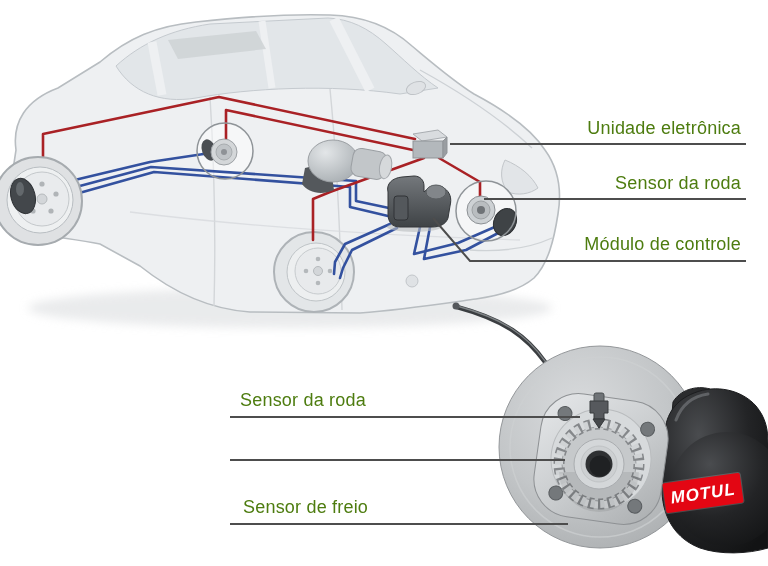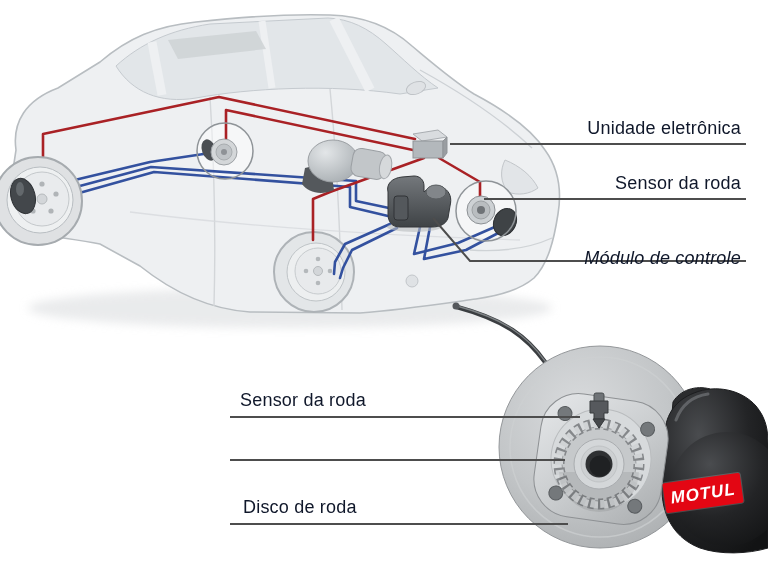--- a/index.html
+++ b/index.html
@@ -3,21 +3,21 @@
 <meta charset="utf-8">
 <style>
   html,body{margin:0;padding:0;background:#ffffff;}
   .canvas{
     position:relative;width:768px;height:566px;background:#ffffff;overflow:hidden;
     font-family:"Liberation Sans",sans-serif;
   }
   .canvas svg{position:absolute;left:0;top:0;}
   .lbl{
     position:absolute;font:400 18px/22px "Liberation Sans",sans-serif;
-    color:#0f172a;white-space:nowrap;letter-spacing:.2px;
+    color:#4d7c0f;white-space:nowrap;letter-spacing:.2px;
   }
   .lbl.right{text-align:right;}
   .logo{
     position:absolute;left:664px;top:478px;width:78px;height:30px;
     background:#e30613;color:#ffffff;display:flex;align-items:center;justify-content:center;
     font:italic 900 17px/1 "Liberation Sans",sans-serif;letter-spacing:1px;
     transform:rotate(-8deg);border-radius:2px;box-shadow:0 0 0 1px rgba(255,255,255,.18);
   }
 </style>
 </head>
@@ -217,19 +217,19 @@
     <line x1="484" y1="199" x2="746" y2="199"></line>
     <polyline points="433,218 470,261 746,261"></polyline>
     <line x1="230" y1="417" x2="580" y2="417"></line>
     <line x1="230" y1="460" x2="565" y2="460"></line>
     <line x1="230" y1="524" x2="568" y2="524"></line>
   </g>
 </svg>
 
 <div class="lbl right" style="top:117px;right:27px;">Unidade eletrônica</div>
 <div class="lbl right" style="top:172px;right:27px;">Sensor da roda</div>
-<div class="lbl right" style="top:247px;right:27px;font-style:italic;">Módulo de controle</div>
+<div class="lbl right" style="top:233px;right:27px;">Módulo de controle</div>
 <div class="lbl" style="top:389px;left:240px;">Sensor da roda</div>
-<div class="lbl" style="top:496px;left:243px;">Disco de roda</div>
+<div class="lbl" style="top:496px;left:243px;">Sensor de freio</div>
 
 <div class="logo">MOTUL</div>
 
 </div>
 
 </body></html>

